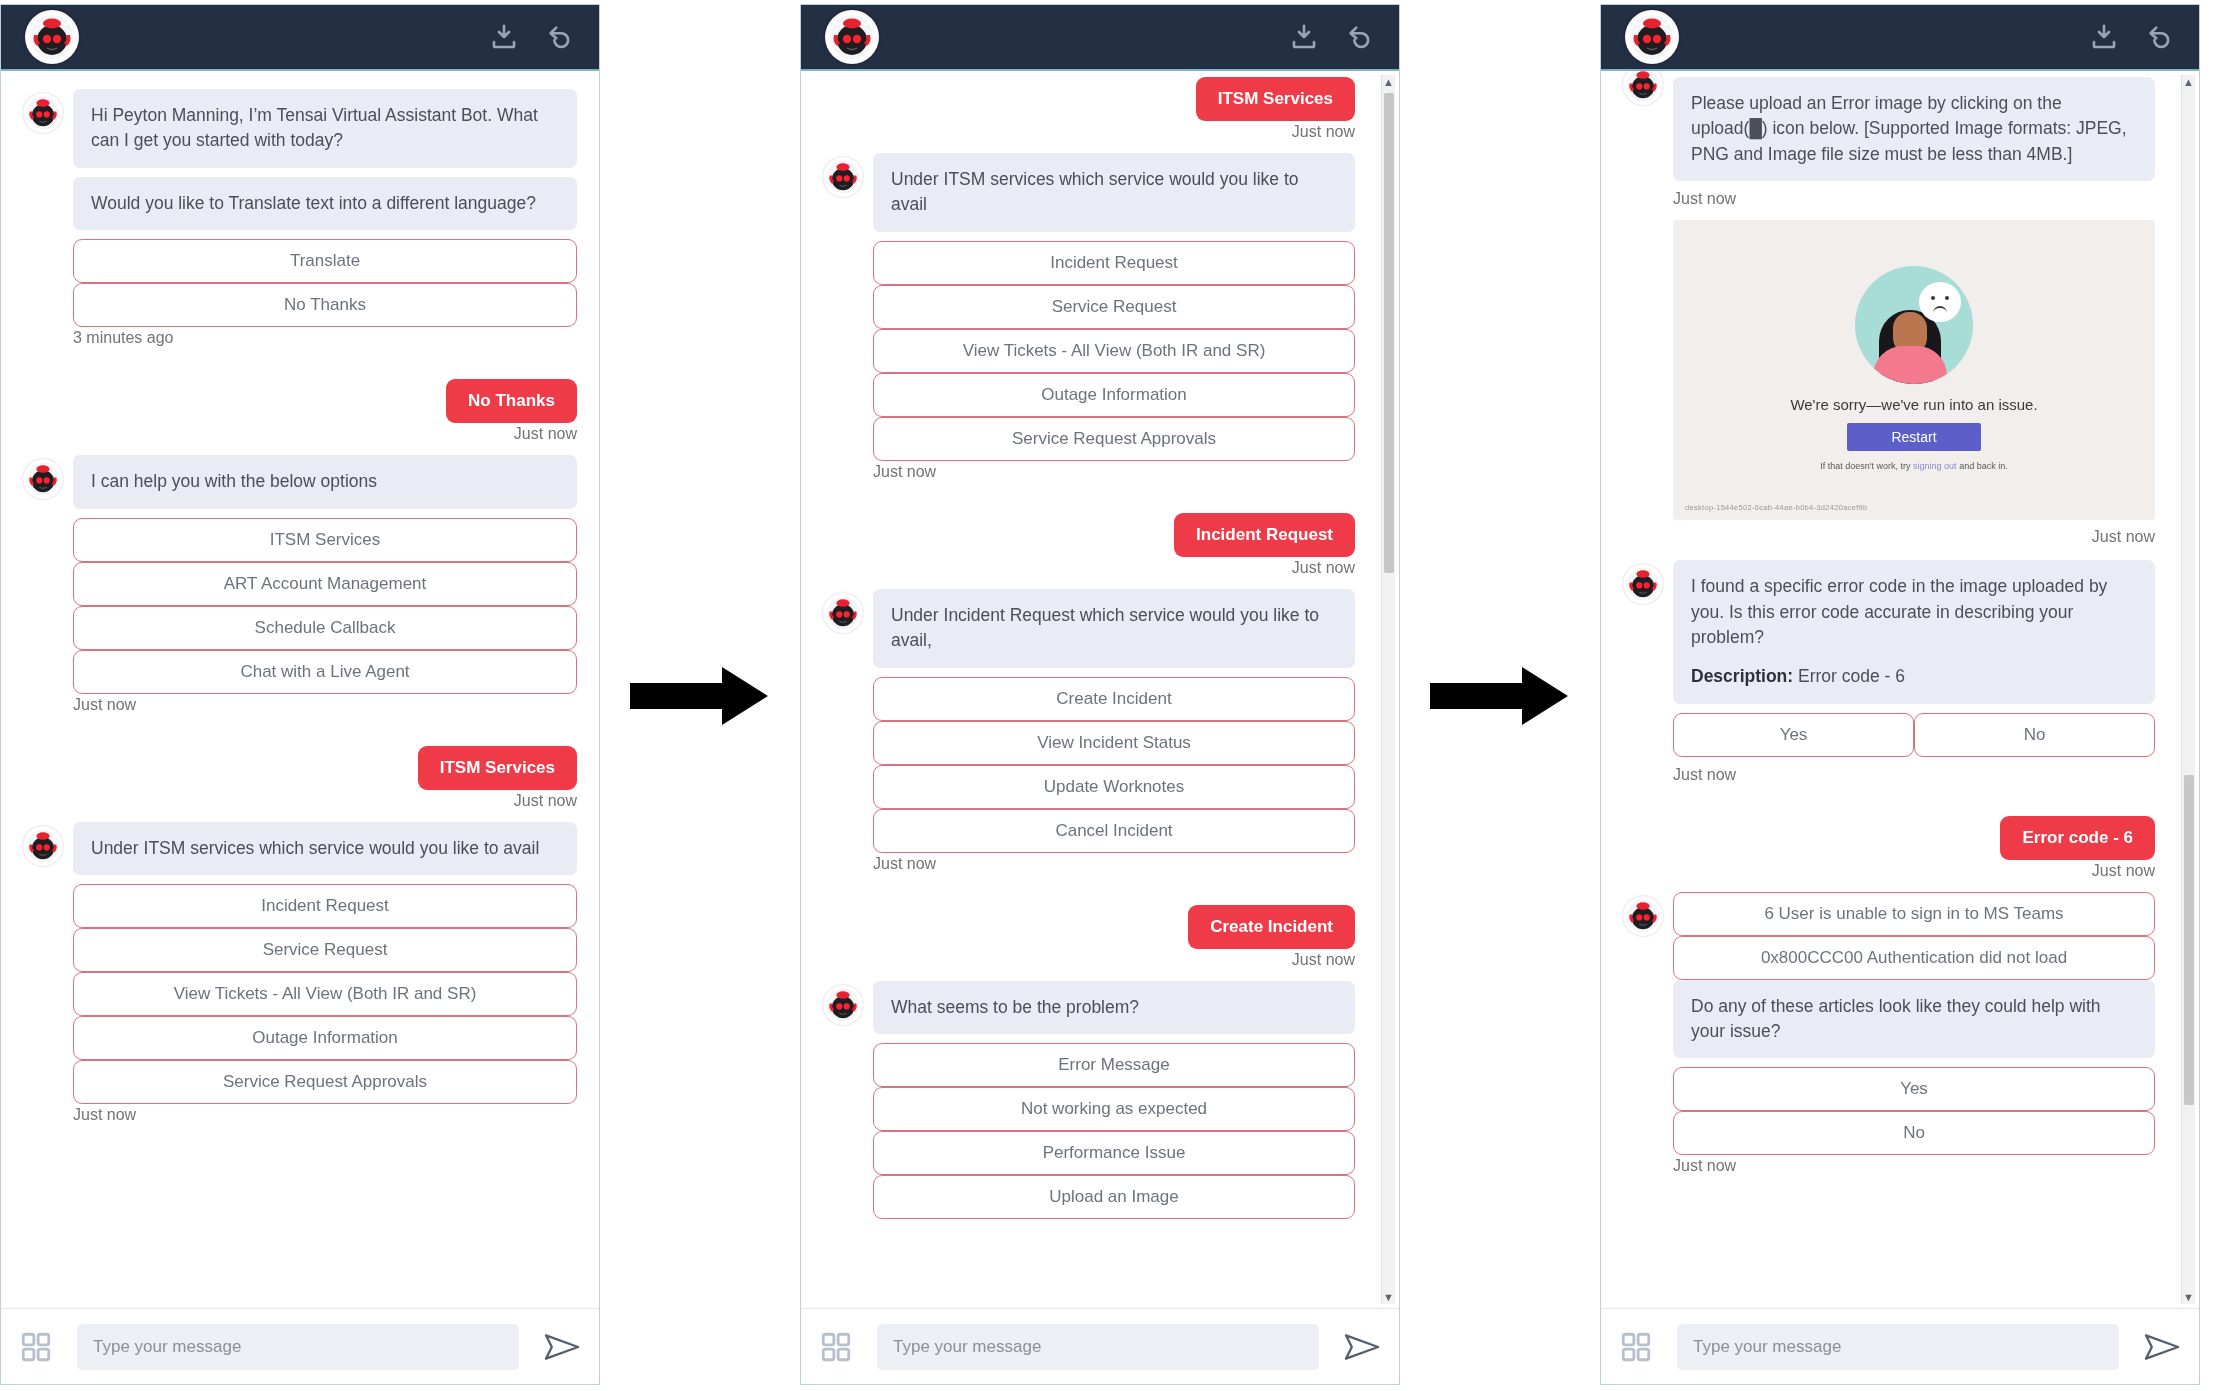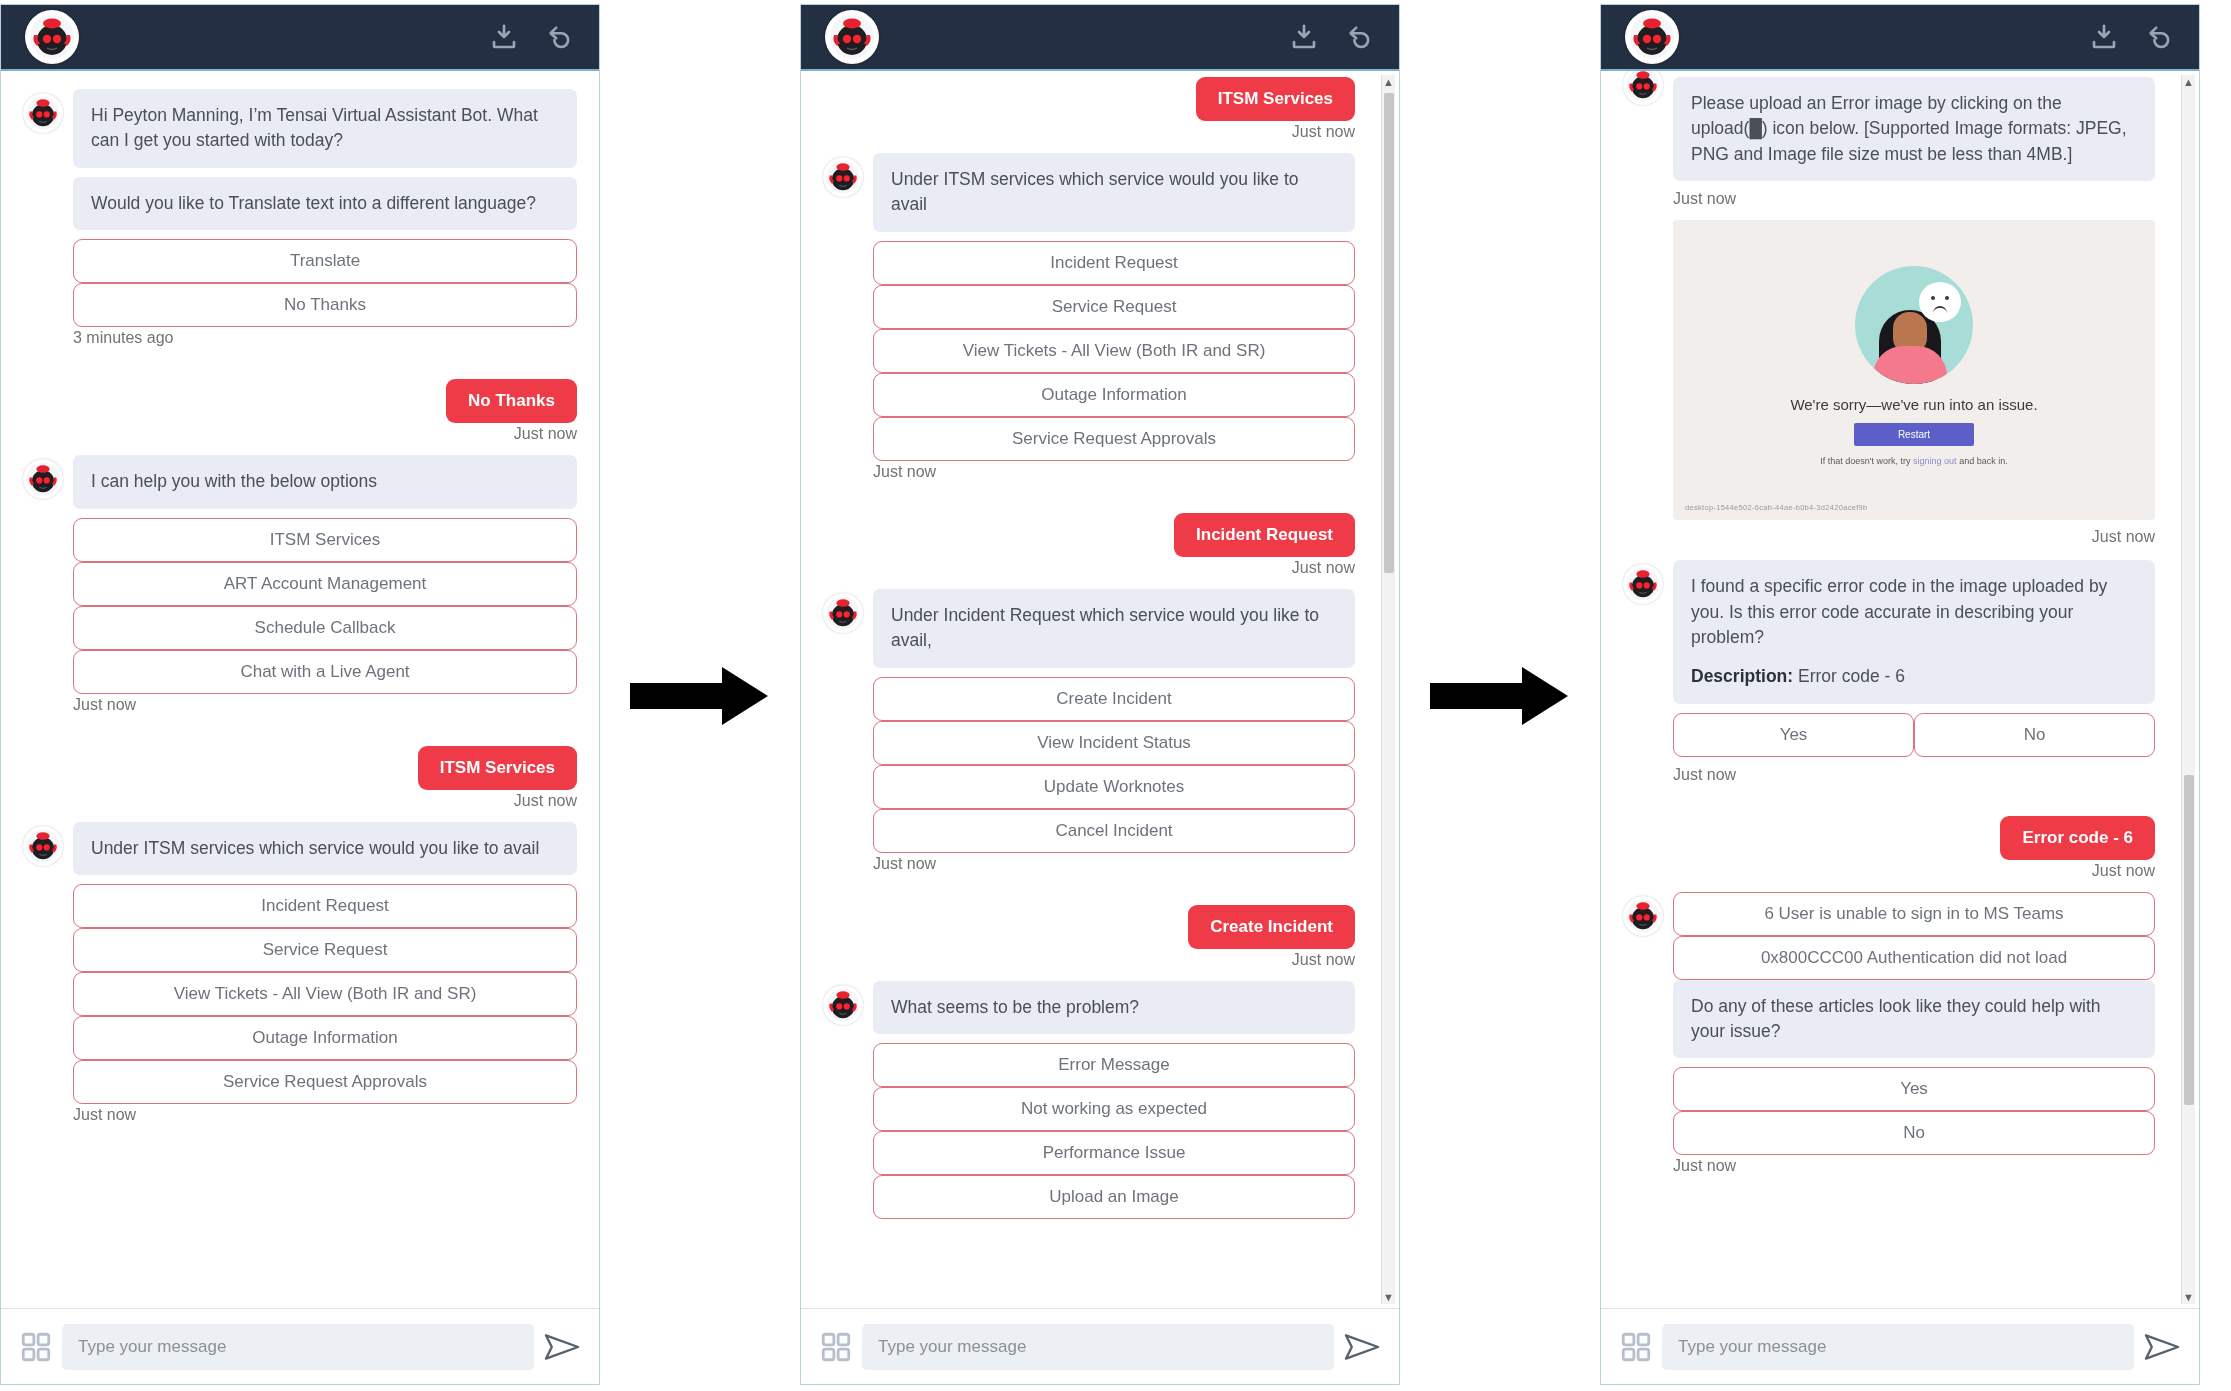--- a/index.html
+++ b/index.html
@@ -171,36 +171,36 @@
     background: #ffffff; border-radius: 50%;
     right: 12px; top: 16px;
   }
   .tc-eye { position:absolute; width:4px; height:4px; background:#3a3a3a; border-radius:50%; top:14px;}
   .tc-mouth{ position:absolute; width:14px; height:8px; border-bottom:2px solid #3a3a3a; border-radius:0 0 10px 10px; transform: rotate(180deg); left:14px; top:24px;}
   .img-title {
     margin-top: 12px; font-size: 15px; color: #3b3b3b;
   }
   .img-btn {
     margin-top: 10px; background: #5b5fc7; color: #fff;
-    font-size: 10px; padding: 6px 44px; border-radius: 2px;
+    font-size: 14px; padding: 6px 44px; border-radius: 2px;
   }
   .img-sub { margin-top: 10px; font-size: 9px; color: #5a5a5a; }
   .img-sub .lnk { color: #8a8ad0; }
   .img-foot {
     position: absolute; left: 12px; bottom: 8px;
     font-size: 7.5px; color: #9a9a9a; letter-spacing: .3px;
   }
 
   
   .wb-footer {
     flex: 0 0 76px; height: 76px;
     background: #ffffff;
     border-top: 1px solid #e2e6ea;
     display: flex; align-items: center;
-    padding: 0 18px; gap: 9px;
+    padding: 0 18px; gap: 24px;
   }
   .grid-icon { width: 34px; height: 34px; flex: 0 0 34px; cursor:pointer; }
   .msg-input {
     flex: 1 1 auto;
     background: #eceff3;
     border: none; border-radius: 5px;
     height: 46px;
     padding: 0 16px;
     font-size: 17px;
     color: #5f666f;

